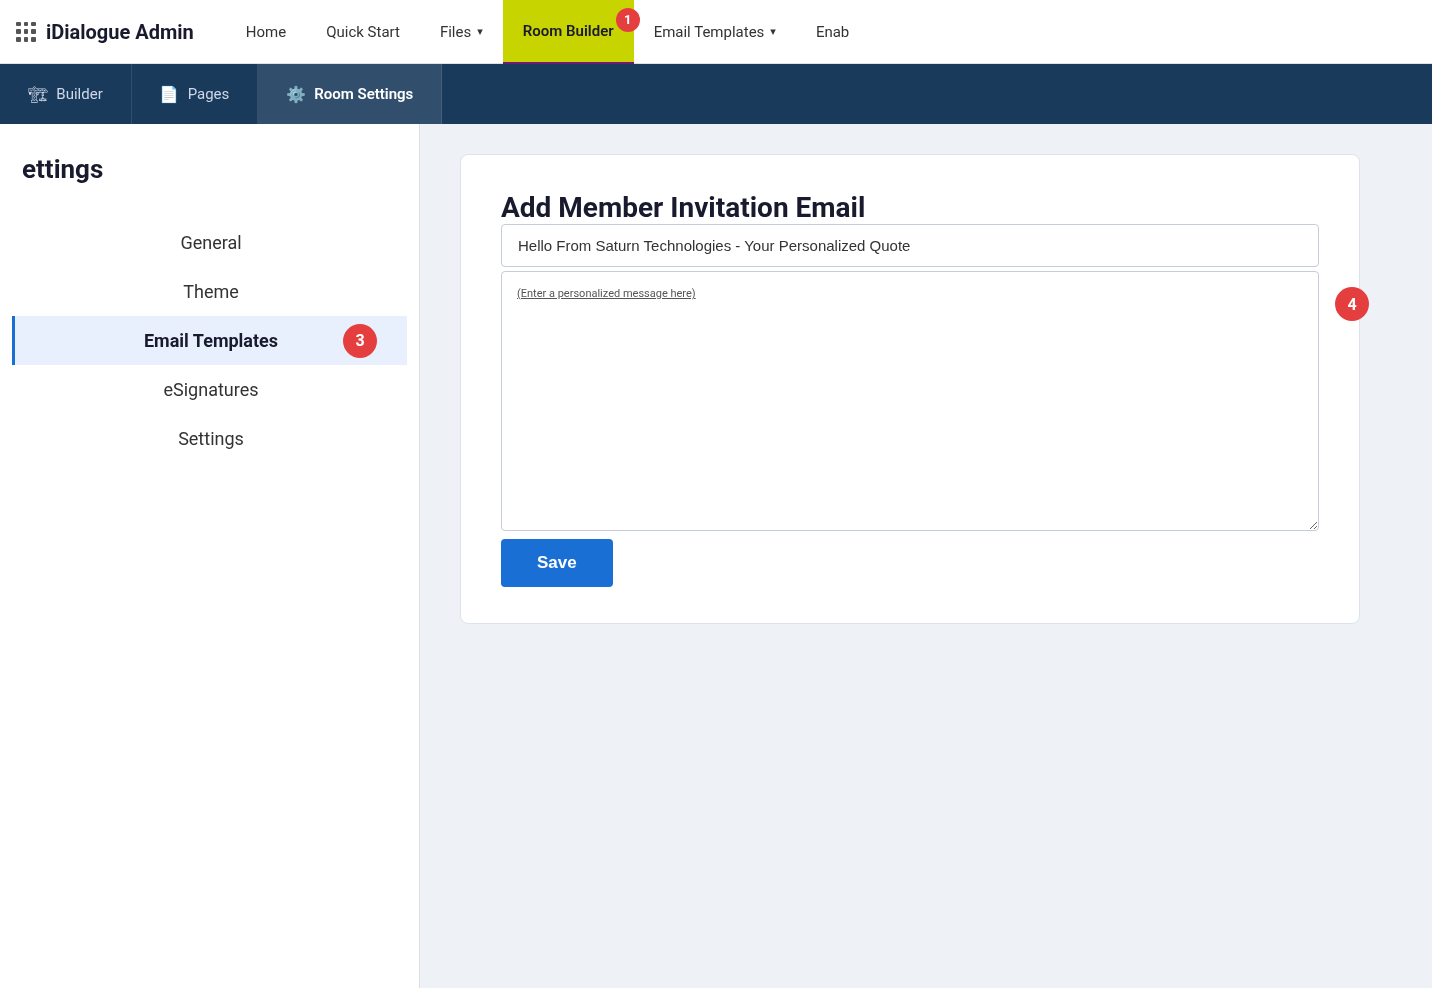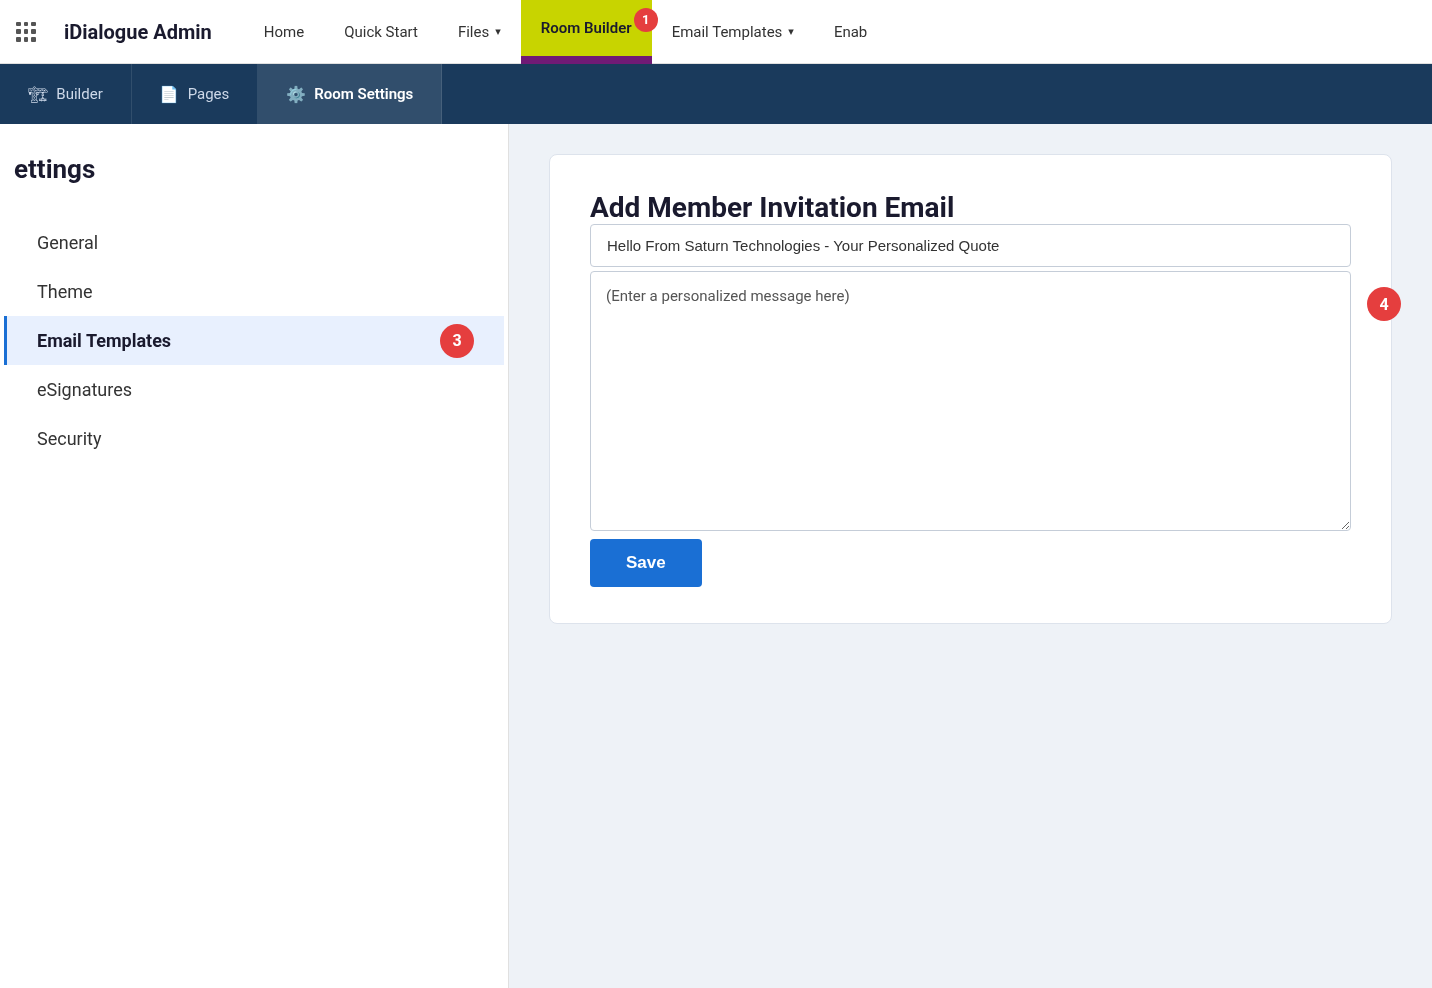--- a/index.html
+++ b/index.html
@@ -12,21 +12,21 @@
       background: #fff;
       border-bottom: 1px solid #e0e0e0;
       height: 64px;
       padding: 0 16px;
       position: relative;
       z-index: 10;
     }
     .top-nav-brand {
       display: flex;
       align-items: center;
-      gap: 28px;
+      gap: 10px;
       font-size: 20px;
       font-weight: 700;
       color: #1a1a2e;
       margin-right: 32px;
     }
     .grid-icon {
       display: grid;
       grid-template-columns: 1fr 1fr 1fr;
       gap: 3px;
       width: 20px;
@@ -51,21 +51,21 @@
       font-size: 15px;
       color: #333;
       cursor: pointer;
       white-space: nowrap;
       position: relative;
     }
     .nav-item.active {
       background: #c8d400;
       color: #1a1a2e;
       font-weight: 600;
-      border-bottom: 8px solid #701a75;
+      border-bottom: 2px solid #701a75;
       text-align: center;
     }
     .nav-item .chevron {
       margin-left: 6px;
       font-size: 11px;
     }
     .nav-badge {
       background: #e53e3e;
       color: #fff;
       border-radius: 50%;
@@ -129,42 +129,43 @@
     }
 
     
     .main-layout {
       display: flex;
       height: calc(988px - 64px - 60px);
     }
 
     
     .sidebar {
-      width: 509px;
+      width: 420px;
       background: #fff;
       border-right: 1px solid #e0e0e0;
-      padding: 20px 4px;
+      padding: 20px 12px;
       flex-shrink: 0;
     }
     .sidebar-title {
       font-size: 26px;
       font-weight: 700;
       color: #1a1a2e;
       padding: 10px 30px 24px 10px;
     }
     .sidebar-menu {
       margin: 10px 0;
     }
     .sidebar-menu-item {
       padding: 14px 30px 14px 30px;
       font-size: 18px;
       color: #333;
       cursor: pointer;
       border-left: 3px solid transparent;
       transition: background 0.1s;
+      text-align: center;
     }
     .sidebar-menu-item.active {
       font-weight: 700;
       color: #1a1a2e;
       background: #e8f0fe;
       border-left: 3px solid #1a6fd4;
     }
 
     
     .content-area {
@@ -298,32 +299,32 @@
         <span>Theme</span>
       </div>
       <div class="sidebar-menu-item active" style="position:relative;">
         <span>Email Templates</span>
         <span style="background:#e53e3e;color:#fff;border-radius:50%;width:34px;height:34px;display:inline-flex;align-items:center;justify-content:center;font-size:16px;font-weight:700;position:absolute;right:30px;top:50%;transform:translateY(-50%);">3</span>
       </div>
       <div class="sidebar-menu-item">
         <span>eSignatures</span>
       </div>
       <div class="sidebar-menu-item">
-        <span>Security</span>
+        <span>Settings</span>
       </div>
     </div>
   </aside>
 
   <main class="content-area">
     <div class="content-card">
       <h1 class="card-title">Add Member Invitation Email</h1>
       <input class="form-input" type="text" value="Hello From Saturn Technologies - Your Personalized Quote" style="">
       <div style="position:relative;">
         <textarea class="form-textarea" style=""></textarea>
-        <span style="position:absolute;top:16px;left:16px;font-size:15px;color:#555;pointer-events:none;">(Enter a personalized message here)</span>
+        <span style="position:absolute;top:16px;left:16px;font-size:11px;color:#555;pointer-events:none;text-decoration:underline;">(Enter a personalized message here)</span>
         <span style="background:#e53e3e;color:#fff;border-radius:50%;width:34px;height:34px;display:flex;align-items:center;justify-content:center;font-size:16px;font-weight:700;position:absolute;top:16px;right:-50px;">4</span>
       </div>
       <button class="save-btn">
         <span>Save</span>
       </button>
     </div>
   </main>
 </div>
 
 </body></html>

